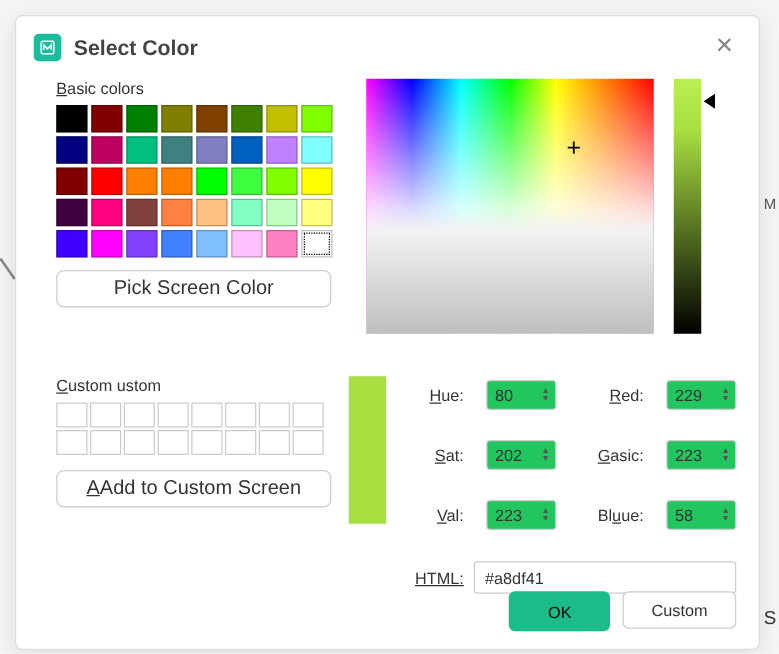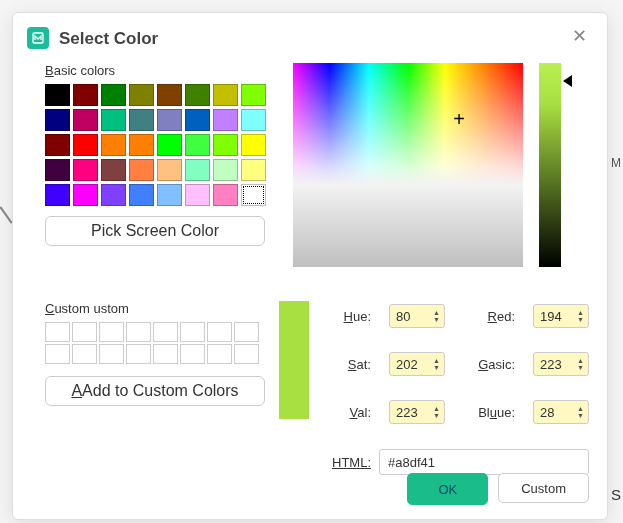--- a/index.html
+++ b/index.html
@@ -154,21 +154,21 @@
     column-gap: 6px;
     row-gap: 2px;
     align-items: center;
     gap: 18px;
   }
   .flab { text-align: right; font-size: 13px; color:#333; }
   .spin {
     display: flex; align-items: center;
     border: 1px solid #ccc; border-radius: 3px;
     height: 24px; padding: 0 4px 0 6px;
-    background:#fef9c3;
+    background:#22c55e;
   }
   .spin span { flex:1; font-size: 13px; }
   .arrows {
     display: flex; flex-direction: column;
     font-size: 7px; line-height: 7px; color:#555;
     margin-left: 4px; cursor: pointer;
   }
   .html-row {
     grid-column: 1 / span 4;
     display: flex; align-items: center; gap: 8px;
@@ -197,21 +197,21 @@
     padding: 0 22px;
     font-size: 13px;
     display: flex; align-items: center; justify-content: center;
     cursor: pointer;
     background:#fff;
     color:#333;
   }
   .btn.primary {
     background: #1abc8a;
     border-color: #1abc8a;
-    color: #0c4a6e;
+    color: #000000;
     padding: 15px 30px;
   }
   
   .bg-hint1 { position:absolute; left:0; top:200px; width:30px; height:80px; }
   .bg-hint1::before { content:""; position:absolute; left:-4px; top:14px; width:20px; height:2px; background:#888; transform:rotate(55deg);}
   .bg-hint2 { position:absolute; right:2px; top:156px; color:#555; font-size:12px;}
   .bg-hint3 { position:absolute; right:2px; bottom:20px; color:#333; font-size:15px;}
 </style>
 </head>
 <body>
@@ -307,35 +307,35 @@
             <div class="csw"></div>
             <div class="csw"></div>
             <div class="csw"></div>
             <div class="csw"></div>
             <div class="csw"></div>
             <div class="csw"></div>
             <div class="csw"></div>
           </div>
         <div class="add-btn">
             <span class="u">A</span>
-            <span>Add to Custom Colors</span>
+            <span>Add to Custom Screen</span>
           </div>
       </div>
 
       <div class="preview" style="background: rgb(168, 223, 65);"></div>
 
       <div class="fields">
         <div class="flab"><span class="u">H</span><span>ue:</span></div>
         <div class="spin">
             <span>80</span>
             <div class="arrows">▲<br>▼</div>
           </div>
         <div class="flab"><span class="u">R</span><span>ed:</span></div>
         <div class="spin">
-            <span>194</span>
+            <span>229</span>
             <div class="arrows">▲<br>▼</div>
           </div>
 
         <div class="flab"><span class="u">S</span><span>at:</span></div>
         <div class="spin">
             <span>202</span>
             <div class="arrows">▲<br>▼</div>
           </div>
         <div class="flab"><span class="u">G</span><span>asic:</span></div>
         <div class="spin">
@@ -343,21 +343,21 @@
             <div class="arrows">▲<br>▼</div>
           </div>
 
         <div class="flab"><span class="u">V</span><span>al:</span></div>
         <div class="spin">
             <span>223</span>
             <div class="arrows">▲<br>▼</div>
           </div>
         <div class="flab">Bl<span class="u">u</span><span>ue:</span></div>
         <div class="spin">
-            <span>28</span>
+            <span>58</span>
             <div class="arrows">▲<br>▼</div>
           </div>
 
         <div class="html-row">
           <div class="flab"><span class="u">HTML:</span></div>
           <div class="html-input">
               <span>#a8df41</span>
             </div>
         </div>
       </div>

